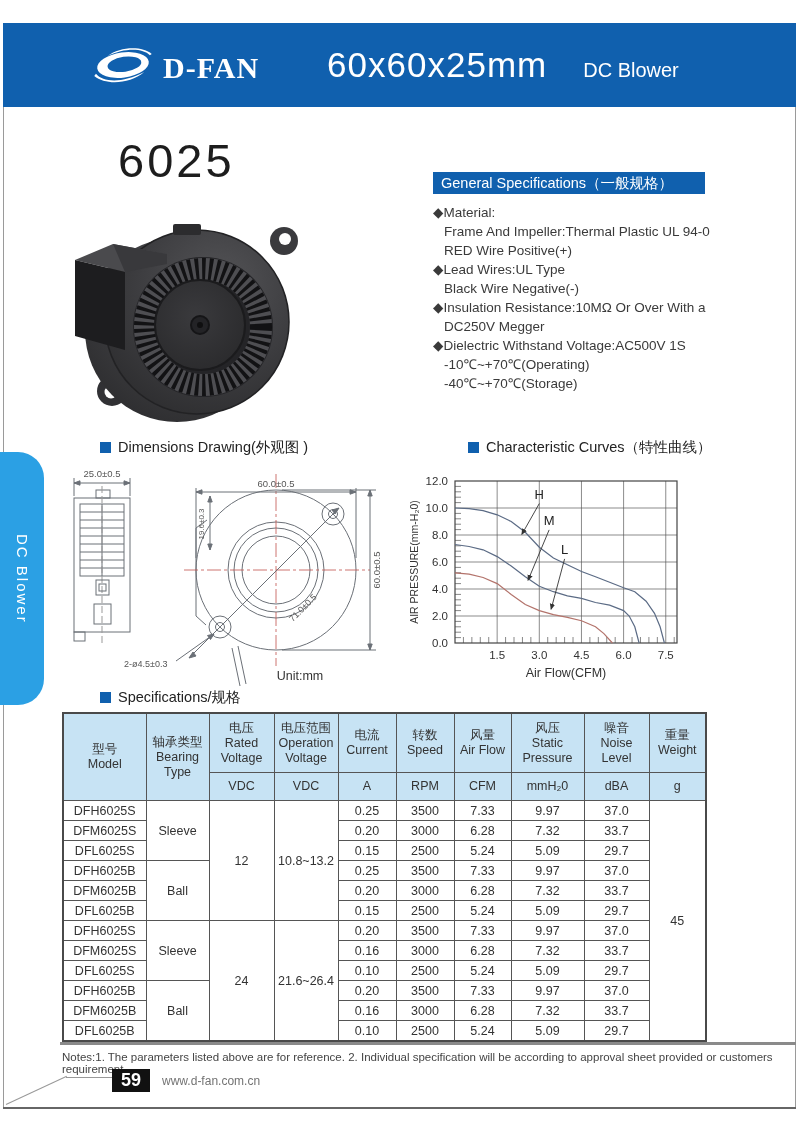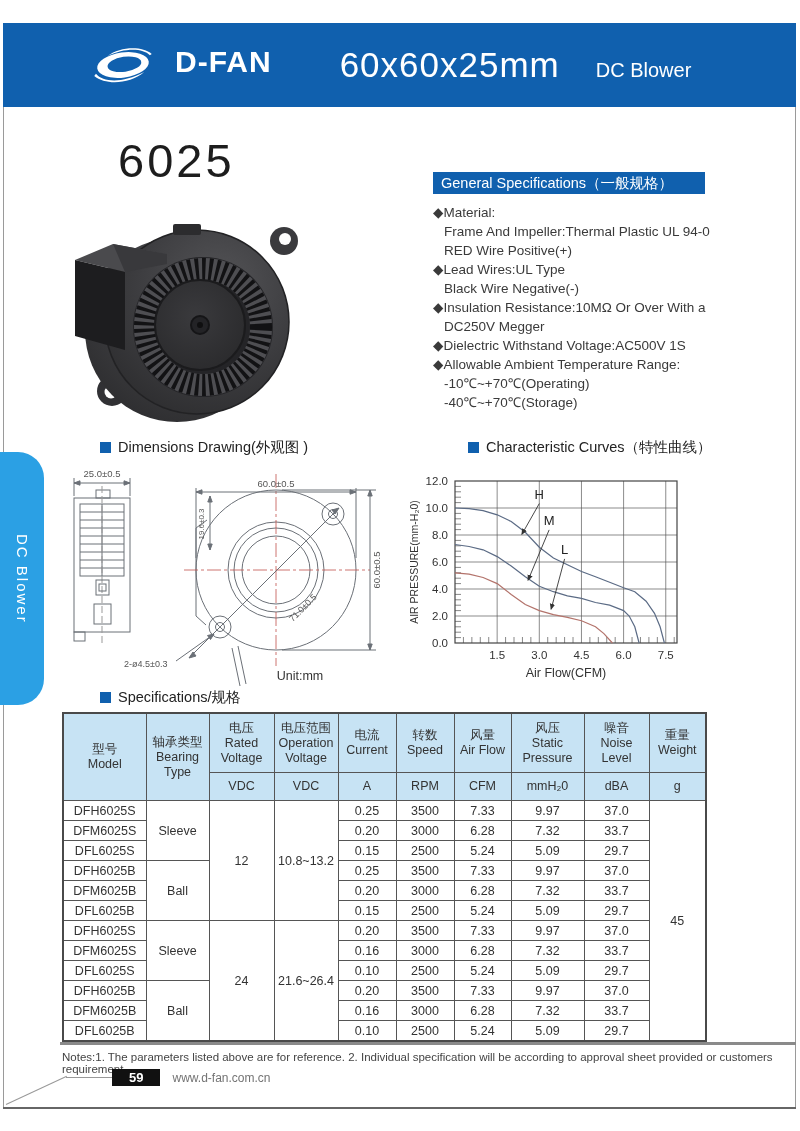--- a/index.html
+++ b/index.html
@@ -8,21 +8,21 @@
   
   .b-left{position:absolute;left:3px;top:23px;width:1px;height:1086px;background:#9a9a9a;}
   .b-right{position:absolute;left:795px;top:23px;width:1px;height:1086px;background:#9a9a9a;}
   .b-bottom{position:absolute;left:3px;top:1107px;width:793px;height:2px;background:#666;}
   .diag{position:absolute;left:6px;top:1104px;width:67px;height:1px;background:#999;
         transform:rotate(-25deg);transform-origin:left center;}
   .diag-h{position:absolute;left:66px;top:1077px;width:46px;height:1px;background:#999;}
   
   .header{position:absolute;left:3px;top:23px;width:793px;height:84px;background:#1060ae;
           display:flex;align-items:center;color:#fff;}
-  .logo-wrap{margin-left:88px;display:flex;align-items:flex-start;gap:20px;}
+  .logo-wrap{margin-left:88px;display:flex;align-items:flex-end;gap:8px;font-family:Liberation Serif, serif;}
   .logo-text{font-size:30px;font-weight:bold;letter-spacing:1px;}
   .hdr-size{margin-left:68px;font-size:35px;letter-spacing:1px;}
   .hdr-sub{margin-left:36px;font-size:20px;margin-top:10px;}
   
   .model-title{position:absolute;left:118px;top:133px;font-size:47px;color:#1d1d1d;letter-spacing:3px;}
   .product-svg{position:absolute;left:55px;top:194px;}
   
   .gs-bar{position:absolute;left:433px;top:172px;width:272px;height:22px;background:#1060ae;
           color:#fff;font-size:14.5px;line-height:22px;padding-left:8px;box-sizing:border-box;}
   .gs-list{position:absolute;left:433px;top:203px;width:345px;}
@@ -44,21 +44,21 @@
   th,td{border:1px solid #555;text-align:center;padding:0;font-weight:normal;overflow:hidden;}
   thead th{background:#c7e3f4;font-size:12.5px;line-height:15px;}
   thead tr.units th{height:27px;}
   thead th.big{height:87px;}
   thead tr.names th{height:58px;}
   tbody td{height:19px;font-size:12.5px;}
   
   .rule{position:absolute;left:60px;top:1042px;width:736px;height:3px;background:#8a8a8a;}
   .notes{position:absolute;left:62px;top:1051px;width:730px;font-size:11.5px;color:#444;}
   .footer{position:absolute;left:112px;top:1069px;display:flex;align-items:center;gap:12px;}
-  .pageno{background:#111;color:#fff;font-size:13px;font-weight:bold;padding:1px 17px;}
+  .pageno{background:#111;color:#fff;font-size:18px;font-weight:bold;padding:1px 9px;}
   .site{font-size:12px;color:#737373;}
 </style>
 </head>
 <body>
 
 <div class="page">
 
   <div class="b-left"></div>
   <div class="b-right"></div>
   <div class="b-bottom"></div>
@@ -124,21 +124,20 @@
   <div class="gs-bar">General Specifications（一般规格）</div>
   <div class="gs-list">
       <div class="spec-line">◆Material:</div>
       <div class="spec-line ind">Frame And Impeller:Thermal Plastic UL 94-0</div>
       <div class="spec-line ind">RED Wire Positive(+)</div>
       <div class="spec-line">◆Lead Wires:UL Type</div>
       <div class="spec-line ind">Black Wire Negative(-)</div>
       <div class="spec-line">◆Insulation Resistance:10MΩ Or Over With a</div>
       <div class="spec-line ind">DC250V Megger</div>
       <div class="spec-line">◆Dielectric Withstand Voltage:AC500V 1S</div>
-      <div class="spec-line">◆Allowable Ambient Temperature Range:</div>
       <div class="spec-line ind">-10℃~+70℃(Operating)</div>
       <div class="spec-line ind">-40℃~+70℃(Storage)</div>
     </div>
 
   <div class="side-tab">
     <span>DC Blower</span>
   </div>
 
   <div class="sec-title" style="left:62px;top:438px;">
     <span class="sq"></span>

